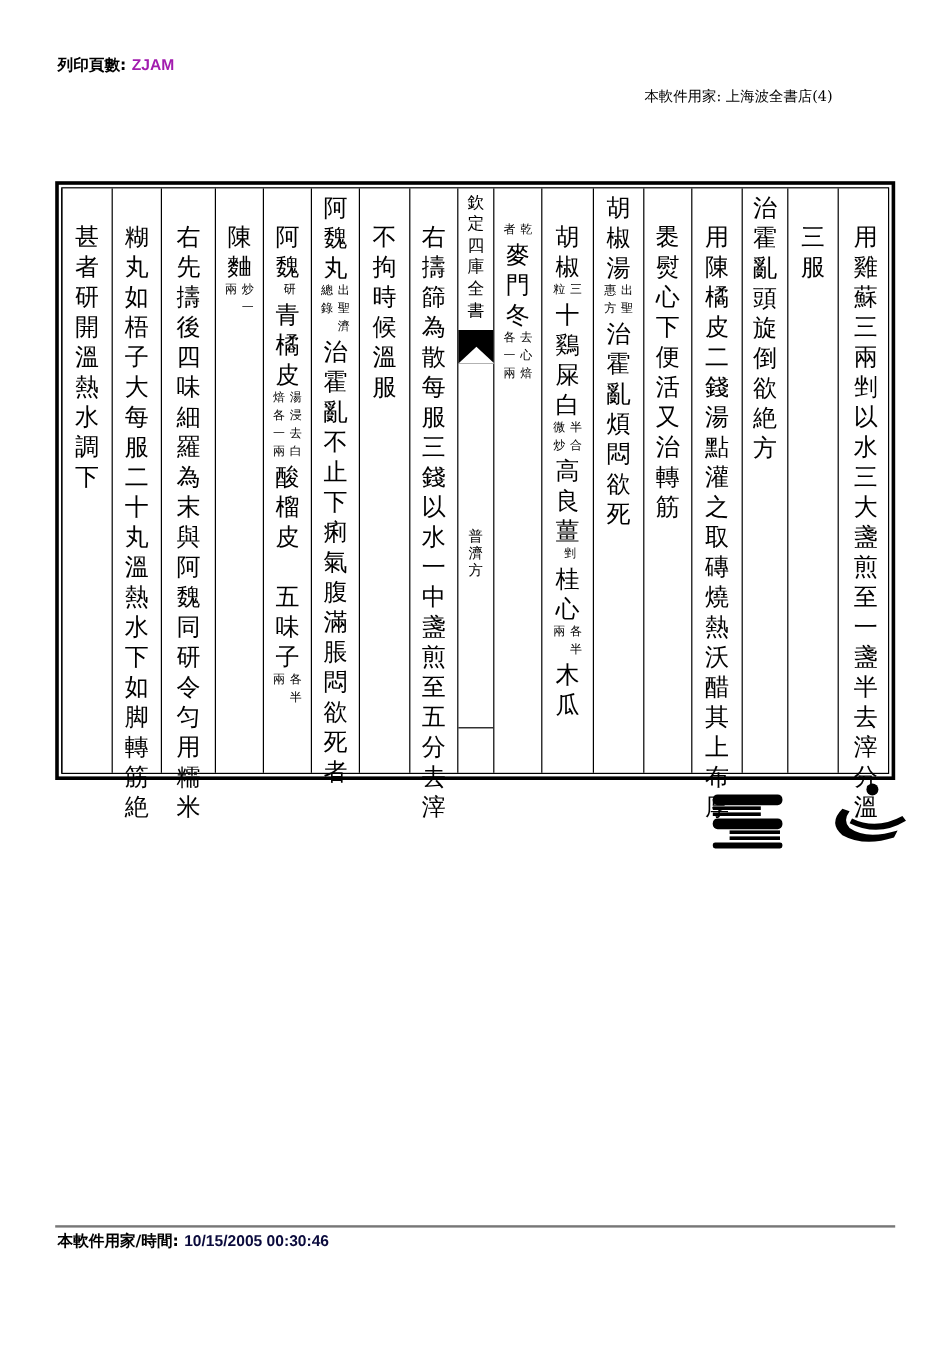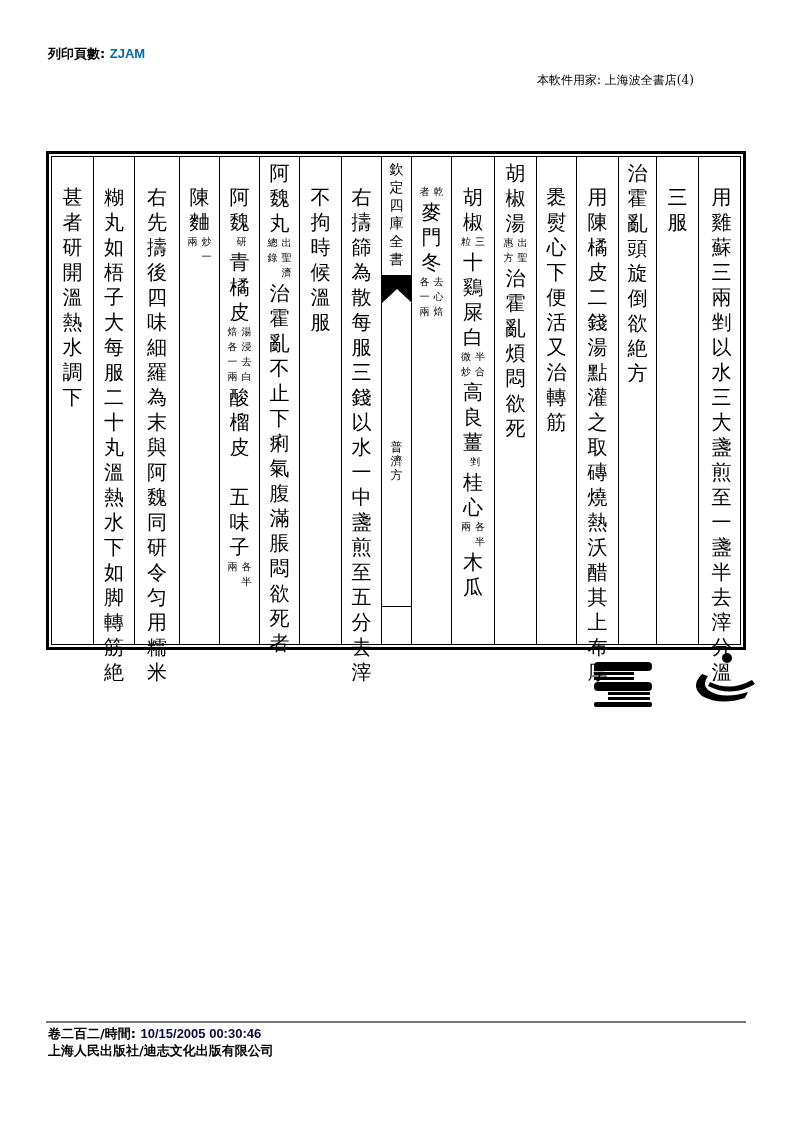--- a/index.html
+++ b/index.html
@@ -3,21 +3,21 @@
 <meta charset="utf-8">
 <style>
   html, body { margin: 0; padding: 0; }
   body {
     width: 793px; height: 1122px; background: #ffffff; position: relative; overflow: hidden;
     font-family: "DejaVu Serif", "Liberation Serif", serif; color: #000;
   }
   .hdr { position: absolute; font-family: "DejaVu Sans", "Liberation Sans", sans-serif; font-weight: bold; font-size: 13px; line-height: 16px; color: #000; }
   .hdr-left { left: 48px; top: 46px; }
   .hdr-right { left: 537px; top: 50px; font-weight: normal; font-family: "DejaVu Serif", "Liberation Serif", serif; font-size: 12px; line-height: 22px; margin-top: 19px; }
-  .hdr .val { color: #0369a1; }
+  .hdr .val { color: #a21caf; }
   .ascii { font-family: "Liberation Sans", "DejaVu Sans", sans-serif; font-weight: bold; }
 
   .frame {
     position: absolute; left: 46px; top: 151px; width: 700px; height: 499px;
     border: 3px solid #000; box-sizing: border-box;
   }
   .inner {
     position: absolute; left: 2px; top: 2px; right: 2px; bottom: 2px;
     border: 1px solid #000;
   }
@@ -469,17 +469,16 @@
     <rect x="4" y="50" width="58" height="5" rx="2"></rect>
     <circle cx="137" cy="6" r="5"></circle>
     <path d="M112 22 Q100 34 112 44 Q130 54 155 46 L158 40 Q132 48 118 38 Q112 32 118 24 Z"></path>
     <path d="M120 30 Q140 40 162 28 L165 32 Q142 46 118 34 Z"></path>
   </g>
 </svg>
 
 <div class="footline"></div>
 <div class="foot">
   <div>
-    <span>卷二百二/時間:</span>
+    <span>本軟件用家/時間:</span>
     <span class="val ascii">10/15/2005 00:30:46</span>
   </div>
-  <div>上海人民出版社/迪志文化出版有限公司</div>
 </div>
 
 </body></html>

